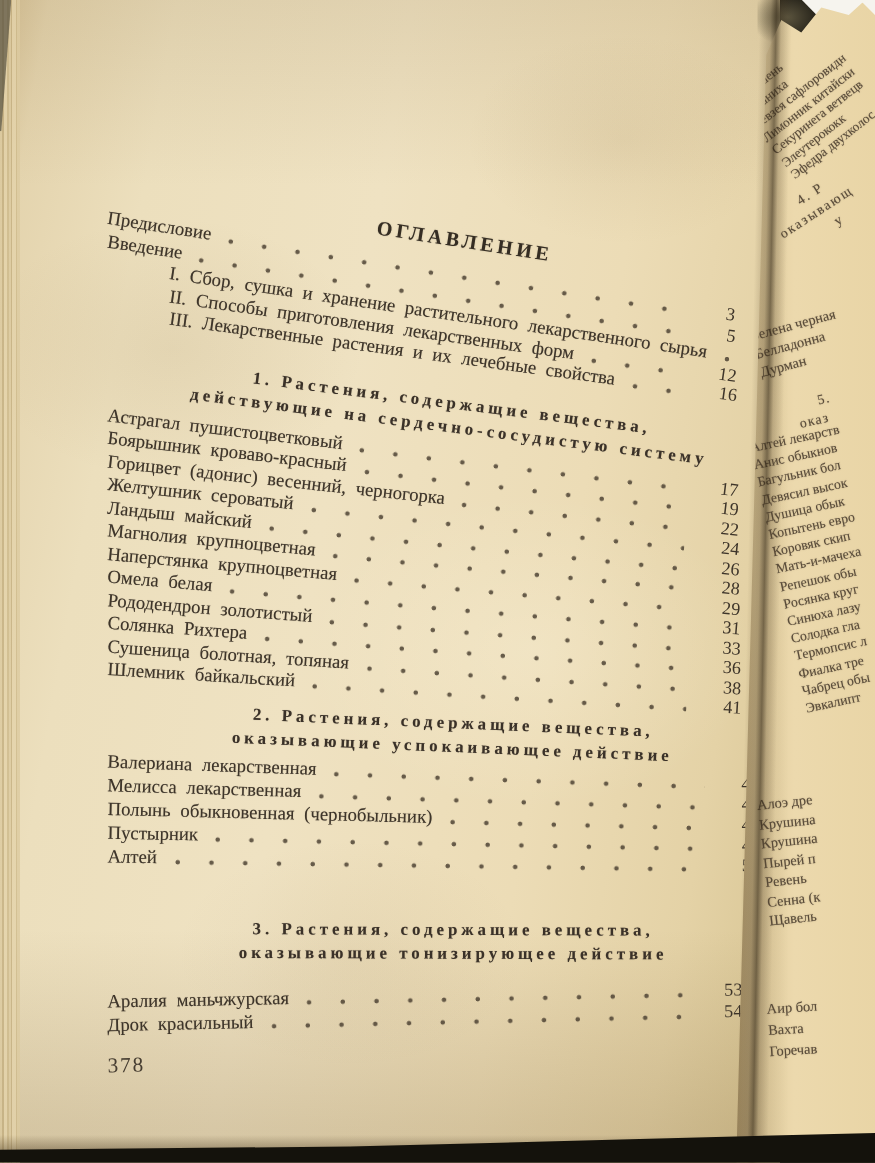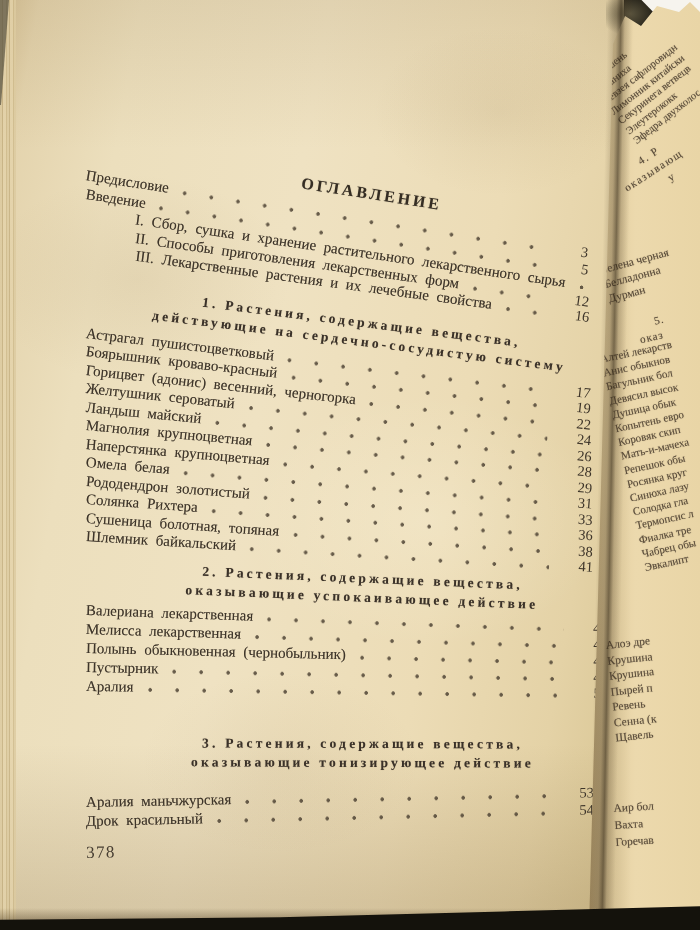--- a/index.html
+++ b/index.html
@@ -297,21 +297,21 @@
             <span class="pg">48</span>
           </div>
 
           <div class="row">
             <span class="lbl">Пустырник</span>
             <span class="leader"></span>
             <span class="pg">49</span>
           </div>
 
           <div class="row">
-            <span class="lbl">Аралия</span>
+            <span class="lbl">Алтей</span>
             <span class="leader"></span>
             <span class="pg">51</span>
           </div>
         </div>
 
       <div class="sec-h h3">
         <div>3. Растения, содержащие вещества,</div>
         <div>оказывающие тонизирующее действие</div>
       </div>
       <div class="sec sec3">

